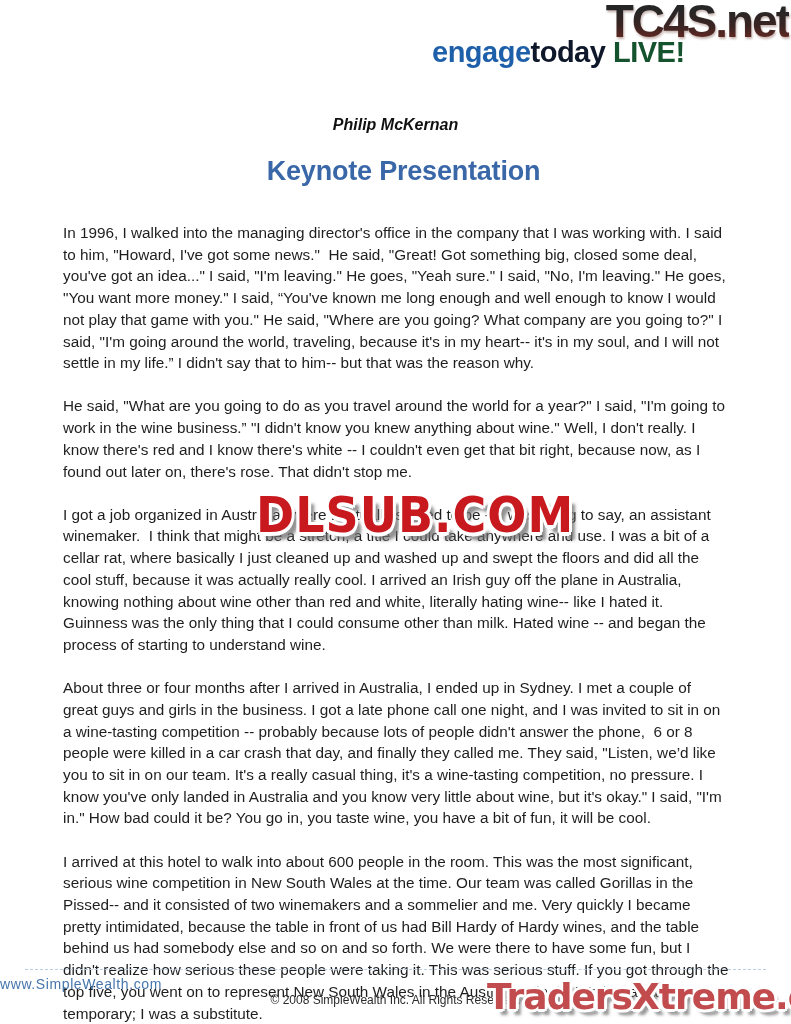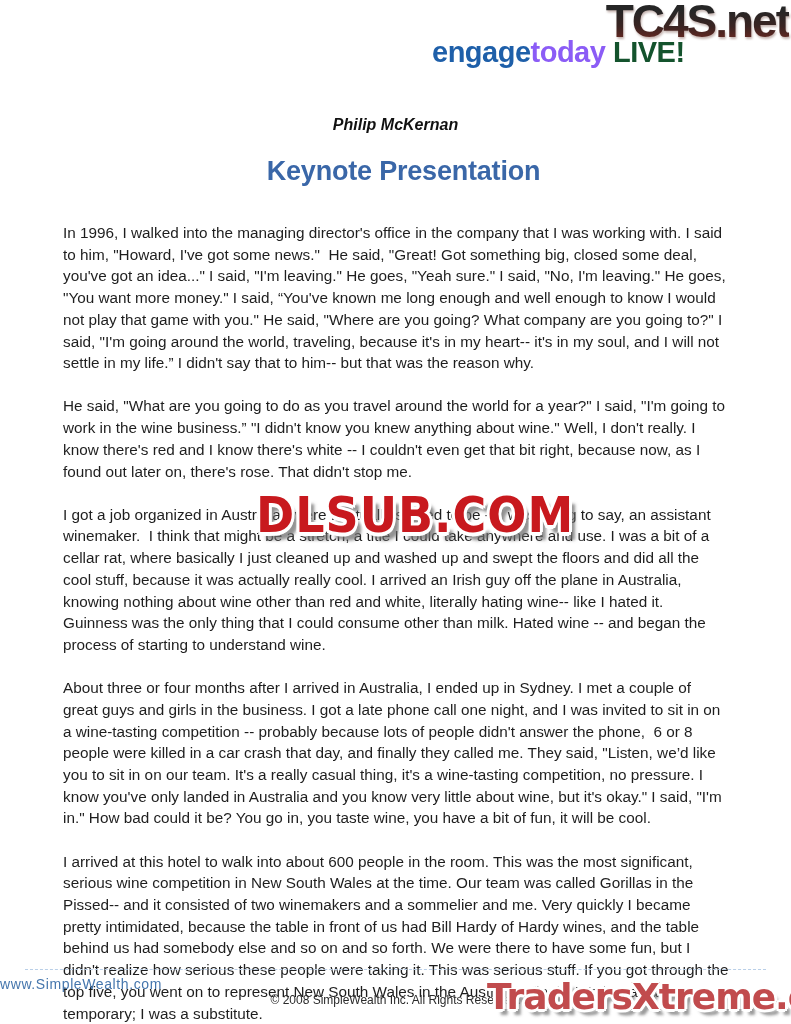--- a/index.html
+++ b/index.html
@@ -38,21 +38,21 @@
     position: absolute;
     top: 36px;
     left: 432px;
     font-weight: bold;
     font-size: 29px;
     letter-spacing: -0.5px;
     white-space: nowrap;
     z-index: 5;
   }
   .brand .engage { color: #1e5fa9; margin-top: 13px; }
-  .brand .today  { color: #8b5cf6; }
+  .brand .today  { color: #0f172a; }
   .brand .live   { color: #14532d; }
 
   
   .author {
     position: absolute;
     top: 116px;
     left: 0;
     width: 100%;
     text-align: center;
     font-weight: bold;

